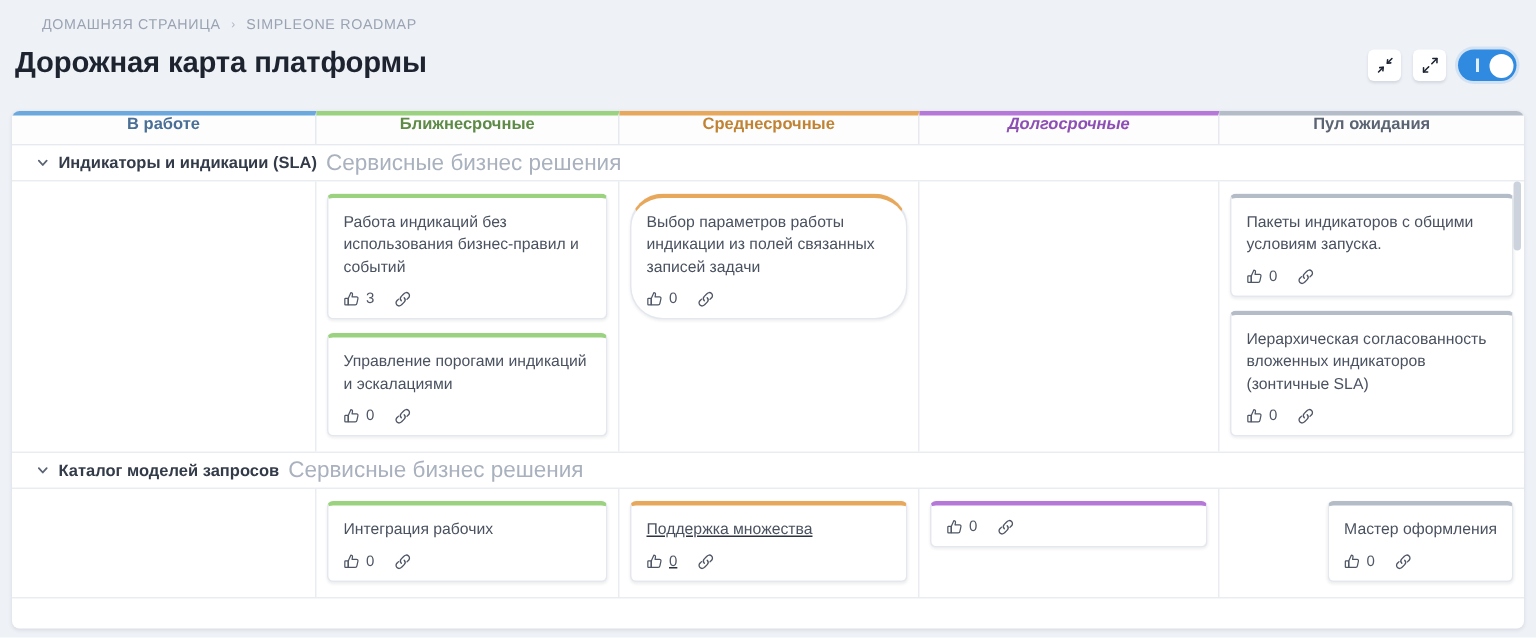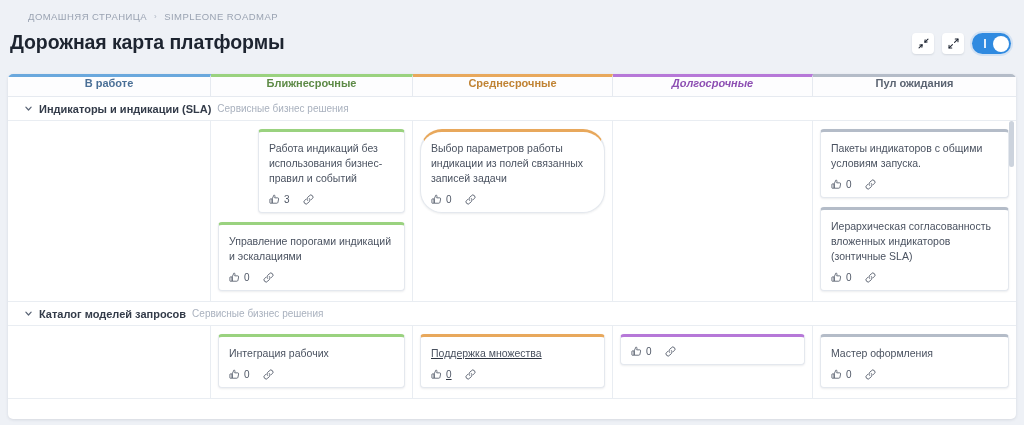--- a/index.html
+++ b/index.html
@@ -157,38 +157,38 @@
     flex: none;
     color: #5a6475;
   }
   .section-title {
     font-size: 11px;
     font-weight: bold;
     color: #333b49;
     white-space: nowrap;
   }
   .section-sub {
-    font-size: 10px;
+    font-size: 15px;
     color: #a9b1be;
     white-space: nowrap;
   }
 
   .section-cols {
     display: flex;
     border-bottom: 1px solid #e9edf2;
   }
   .lane {
     border-right: 1px solid #e9edf2;
     padding: 8px 7px 10px 7px;
     display: flex;
     flex-direction: column;
     gap: 9px;
     min-height: 10px;
   }
-  .lane:last-child { border-right: none; }
+  .lane:last-child { border-right: none; align-items: flex-end; }
 
   
   .card {
     background: #ffffff;
     border: 1px solid #e4e8ee;
     border-top: 3px solid #c9cfd8;
     border-radius: 4px;
     box-shadow: 0 1px 2px rgba(40,50,70,.09);
     padding: 9px 10px 7px 10px;
     cursor: pointer;
@@ -300,21 +300,21 @@
             <svg class="chev" viewBox="0 0 12 12" fill="none" stroke="currentColor" stroke-width="1.6" stroke-linecap="round" stroke-linejoin="round" width="9" height="9">
               <path d="M2.5 4.2 L6 8 L9.5 4.2"></path>
             </svg>
           </span>
           <span class="section-title">Индикаторы и индикации (SLA)</span>
           <span class="section-sub">Сервисные бизнес решения</span>
         </div>
         <div class="section-cols">
           <div class="lane" style="width: 203px;"></div>
           <div class="lane" style="width: 202px;">
-            <div class="card" style="border-top-color: rgb(154, 210, 127); margin-left: 40px;">
+            <div class="card" style="border-top-color: rgb(154, 210, 127);">
               <div class="card-title">Работа индикаций без использования бизнес-правил и событий</div>
               <div class="card-actions">
                 <div class="act">
                   <span style="display: flex;">
                     <svg width="11" height="11" viewBox="0 0 16 16" fill="none" stroke="#4f5766" stroke-width="1.2" stroke-linejoin="round">
                       <path d="M4.6 7.2 L7.1 1.6 C8.3 1.6 8.9 2.4 8.7 3.5 L8.3 5.6 L12.7 5.6 C13.6 5.6 14.2 6.4 14 7.3 L13 12.1 C12.85 12.9 12.2 13.4 11.4 13.4 L4.6 13.4 Z"></path>
                       <rect x="1.3" y="7.2" width="3.3" height="6.2" rx="0.6"></rect>
                     </svg>
                   </span>
                   <span class="count">3</span>

